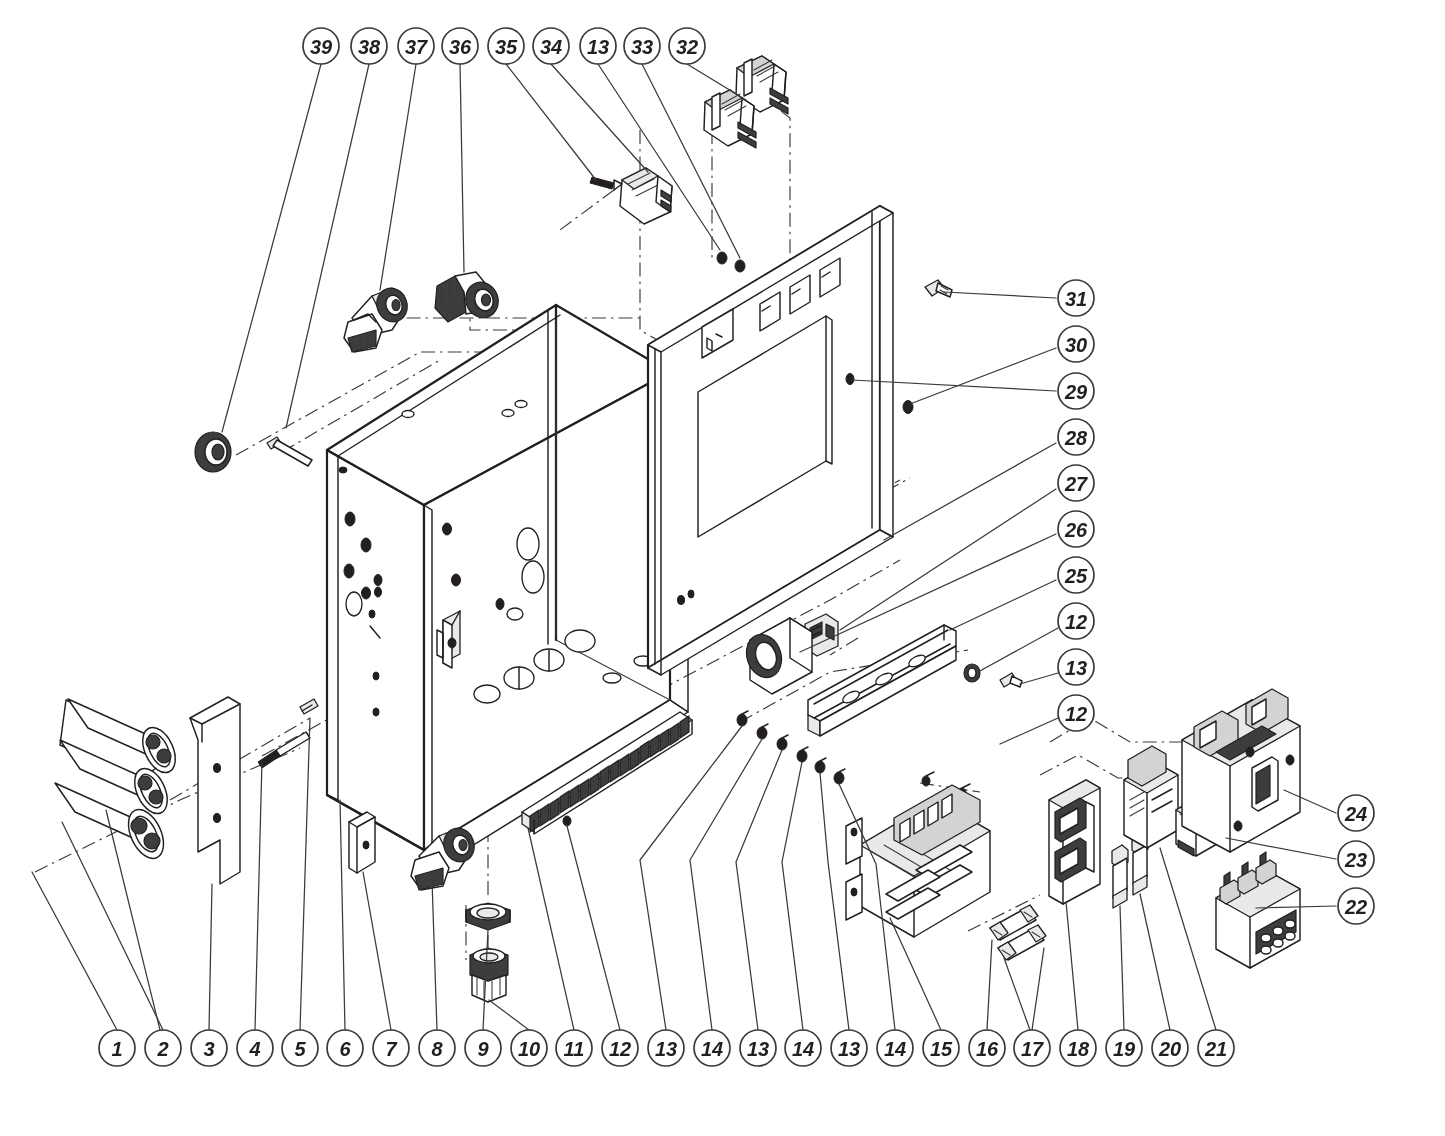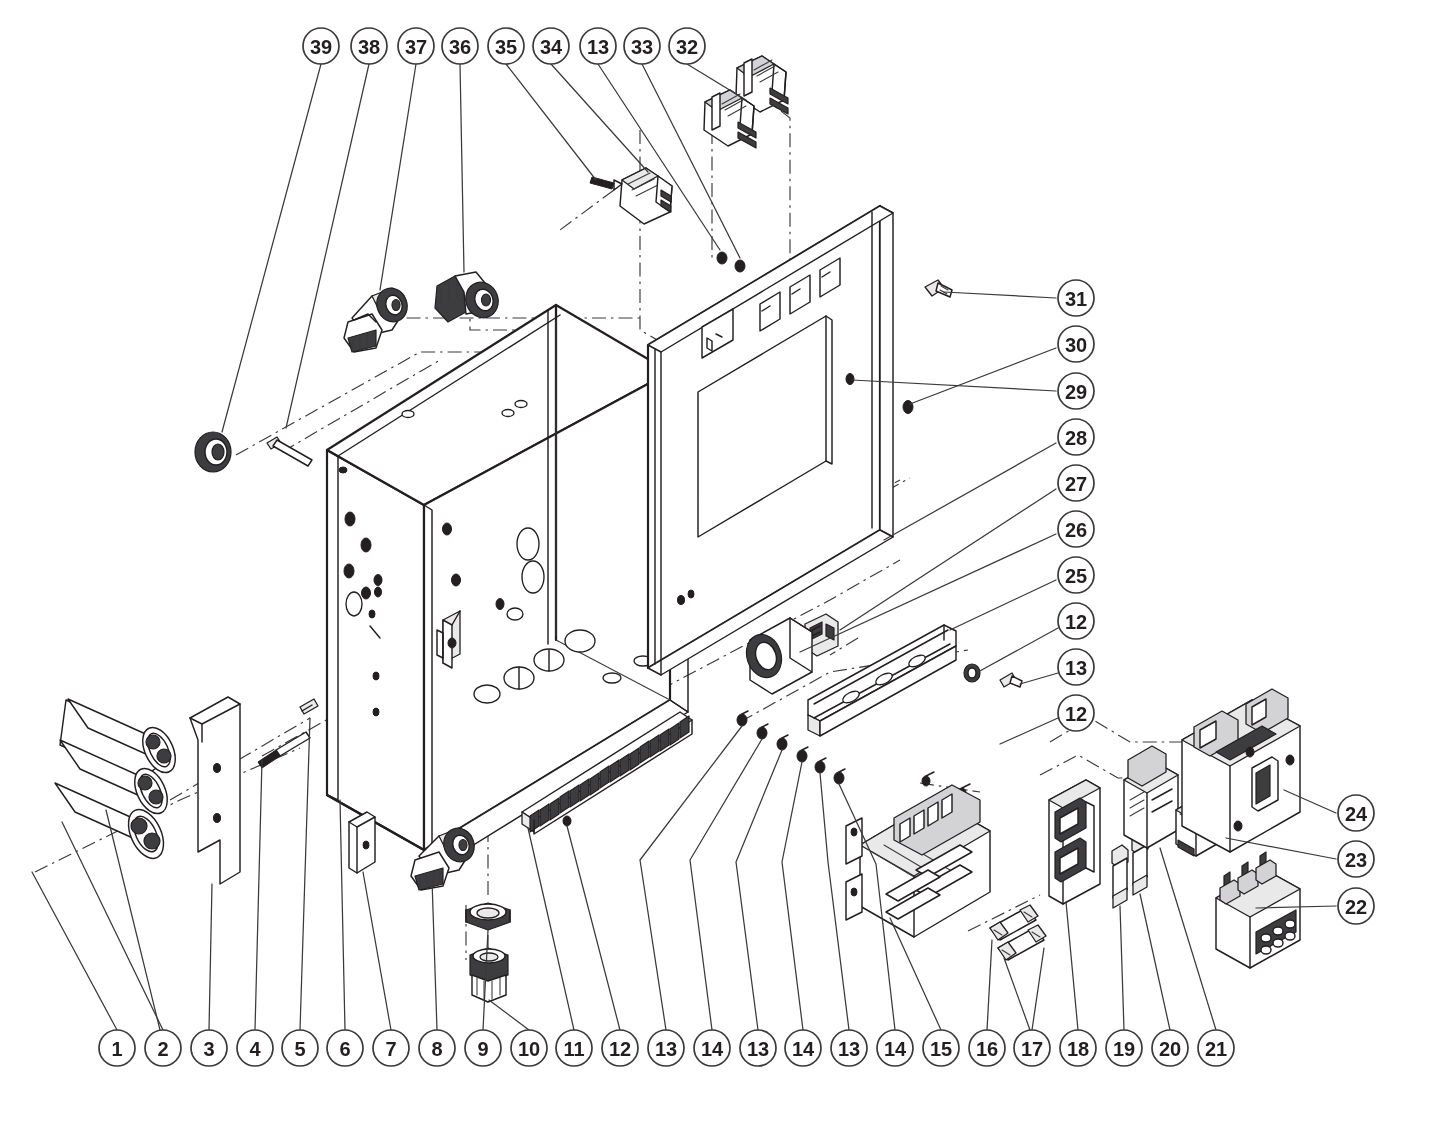--- a/index.html
+++ b/index.html
@@ -10,20 +10,21 @@
   }
   body {
     font-family: "Liberation Sans", sans-serif;
   }
   #sheet {
     position: relative;
     width: 1445px;
     height: 1136px;
     background: #ffffff;
     overflow: hidden;
+    font-style: italic;
   }
   #sheet svg {
     position: absolute;
     top: 0;
     left: 0;
     width: 1445px;
     height: 1136px;
   }
   .ln { fill: none; stroke: #231f20; stroke-width: 1.45; stroke-linecap: round; stroke-linejoin: round; }
   .ln-th { fill: none; stroke: #231f20; stroke-width: 2.3; stroke-linecap: round; stroke-linejoin: round; }

